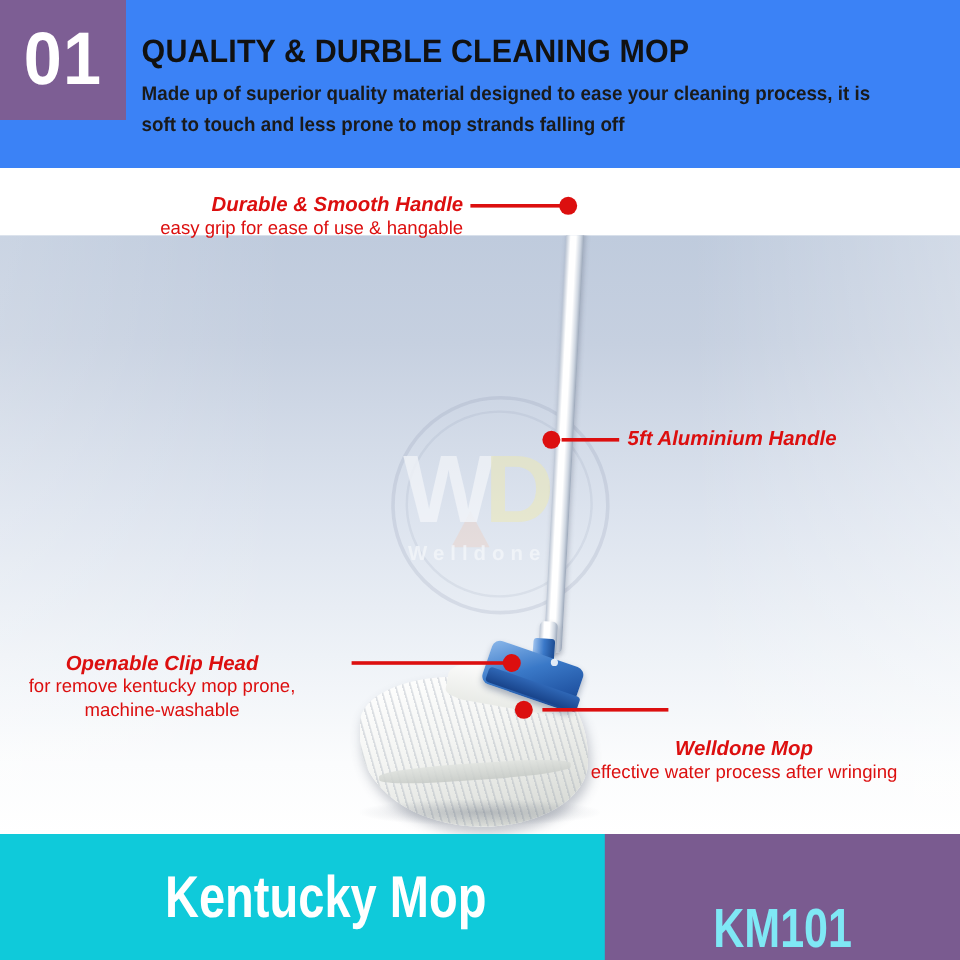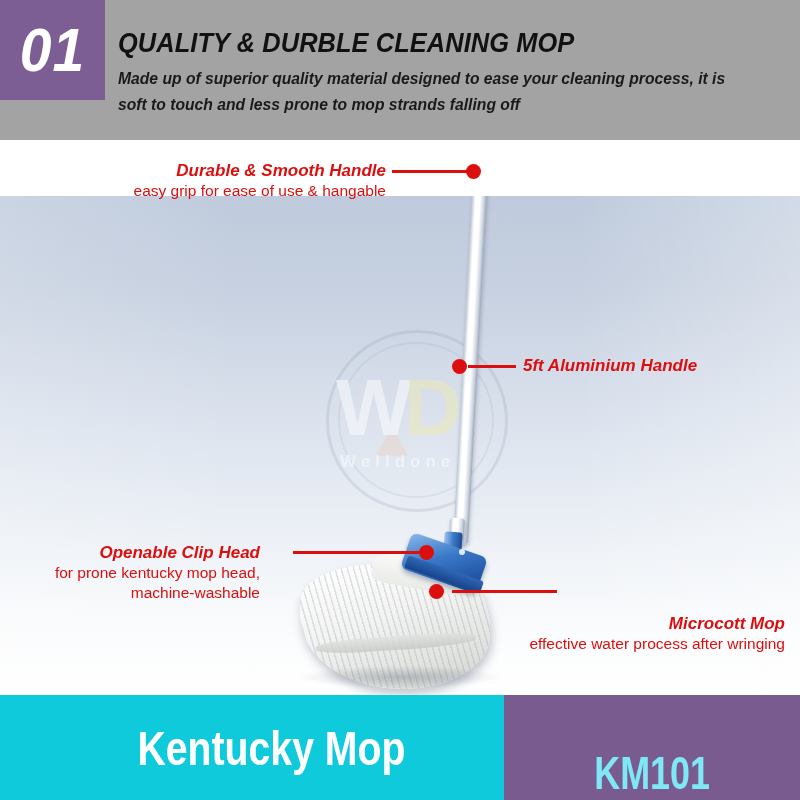--- a/index.html
+++ b/index.html
@@ -4,21 +4,21 @@
 <style>
   html,body{margin:0;padding:0;}
   body{
     width:800px;height:800px;overflow:hidden;background:#fff;
     font-family:"Liberation Sans","DejaVu Sans",sans-serif;
     -webkit-font-smoothing:antialiased;
   }
   #page{position:relative;width:800px;height:800px;overflow:hidden;background:#ffffff;}
 
   
-  #header{position:absolute;left:0;top:0;width:800px;height:140px;background:#a3a3a3;z-index:40;font-style:italic;}
+  #header{position:absolute;left:0;top:0;width:800px;height:140px;background:#3b82f6;z-index:40;}
   #step-badge{
     position:absolute;left:0;top:0;width:105px;height:100px;background:#7d5e94;
     display:flex;align-items:center;justify-content:center;
   }
   #step-badge span{
     color:#ffffff;font-size:62px;font-weight:bold;line-height:1;
     letter-spacing:1px;transform:scaleX(.92);font-family:"Liberation Sans",sans-serif;
   }
   #header-title{
     position:absolute;left:118px;top:28px;width:660px;
@@ -126,21 +126,21 @@
     position:absolute;left:300px;top:470px;width:200px;height:22px;
     background:radial-gradient(ellipse at center,rgba(70,80,100,.28) 0%,rgba(70,80,100,0) 72%);
   }
 
   
   .callout{position:absolute;color:#dc0f0f;z-index:30;}
   .callout .c-title{font-weight:bold;font-size:17px;line-height:1.25;white-space:nowrap;font-style:italic;}
   .callout .c-sub{font-size:15.5px;line-height:1.28;white-space:nowrap;}
   .c-right{text-align:right;}
   .c-left{text-align:left;}
-  .c-center{text-align:right;}
+  .c-center{text-align:center;}
 
   .lead{position:absolute;height:3px;background:#dc0f0f;z-index:31;}
   .dot{position:absolute;width:15px;height:15px;border-radius:50%;background:#dc0f0f;z-index:32;}
 
   #co1{left:66px;top:160px;width:320px;}
   #co1-line{left:392px;top:170px;width:76px;}
   #co1-dot{left:466px;top:164px;}
 
   #co2{left:523px;top:355px;text-align:center;}
   #co2-line{left:468px;top:365px;width:48px;}
@@ -224,28 +224,28 @@
   <div id="co1-dot" class="dot"></div>
 
   <div id="co2" class="callout c-left">
     <div class="c-title">5ft Aluminium Handle</div>
   </div>
   <div id="co2-line" class="lead"></div>
   <div id="co2-dot" class="dot"></div>
 
   <div id="co3" class="callout c-center">
     <div class="c-title">Openable Clip Head</div>
-    <div class="c-sub">for prone kentucky mop head,</div>
+    <div class="c-sub">for remove kentucky mop prone,</div>
     <div class="c-sub">machine-washable</div>
   </div>
   <div id="co3-line" class="lead"></div>
   <div id="co3-dot" class="dot"></div>
 
   <div id="co4" class="callout c-center">
-    <div class="c-title">Microcott Mop</div>
+    <div class="c-title">Welldone Mop</div>
     <div class="c-sub">effective water process after wringing</div>
   </div>
   <div id="co4-line" class="lead"></div>
   <div id="co4-dot" class="dot"></div>
 
   <div id="footer">
     <div id="footer-left">
       <span>Kentucky Mop</span>
     </div>
     <div id="footer-right">

